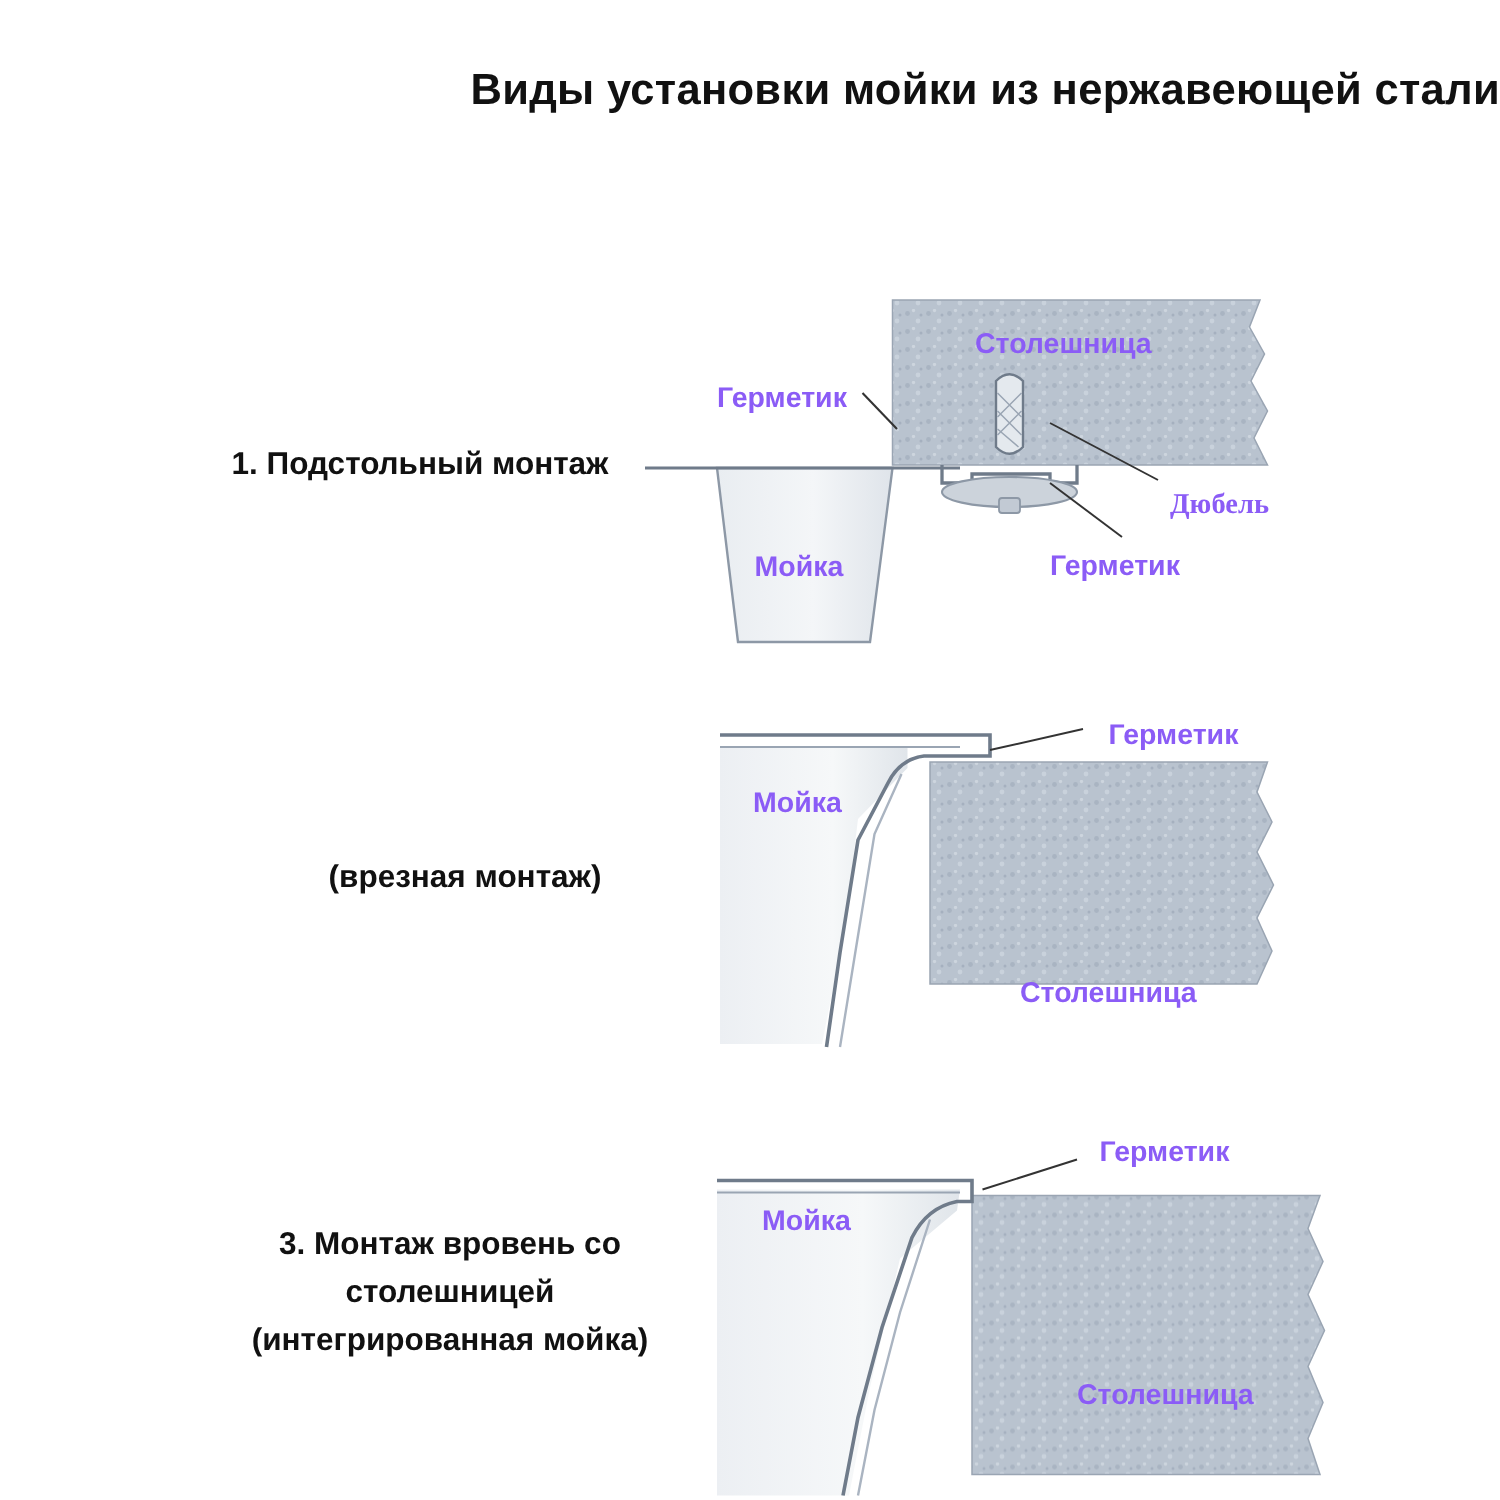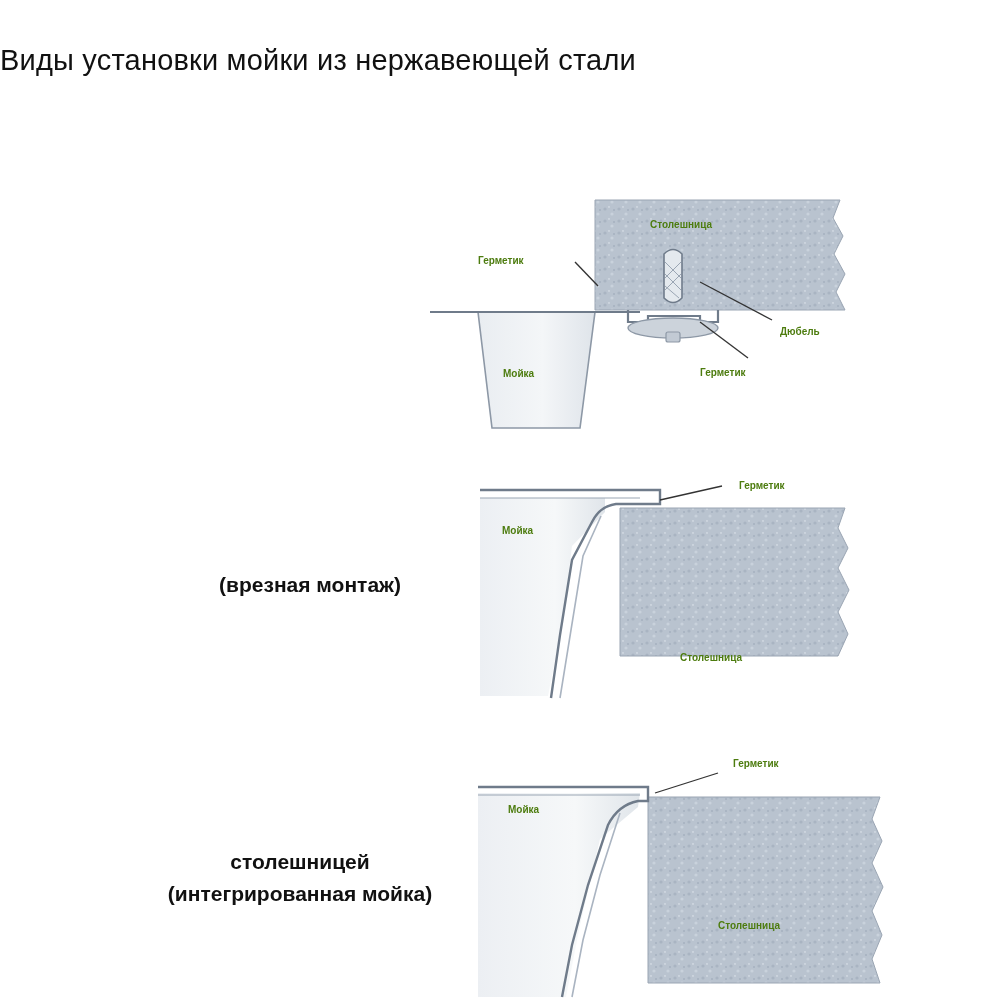--- a/index.html
+++ b/index.html
@@ -6,51 +6,52 @@
   body{
     width:1000px;height:1000px;
     background:#ffffff;
     font-family:"Liberation Sans", sans-serif;
     position:relative;
     overflow:hidden;
   }
   #page-title{
     position:absolute;
     top:44px;left:0;width:1000px;
-    text-align:left;
+    text-align:right;
     font-size:29px;
-    font-weight:normal;
+    font-weight:bold;
     color:#111111;
     letter-spacing:0.2px;
   }
   .section{position:absolute;left:0;width:1000px;}
   .section-label{
     position:absolute;
     font-size:21px;
     font-weight:bold;
     color:#111111;
     line-height:30px;
     text-align:center;
   }
   .svg-wrap{position:absolute;top:0;left:0;}
   .callout{
     position:absolute;
-    font-size:10px;
+    font-size:19px;
     font-weight:bold;
-    color:#4d7c0f;
+    color:#8b5cf6;
     white-space:nowrap;
   }
 </style>
 </head>
 <body>
 
 <div id="page-title">Виды установки мойки из нержавеющей стали</div>
 
 <div class="section" style="top:170px;height:280px;">
 
+  <div class="section-label" style="left:100px;top:125px;width:360px;">1. Подстольный монтаж</div>
 
   <svg class="svg-wrap" width="1000" height="280" viewBox="0 0 1000 280">
     <defs>
       <pattern id="speckle1" width="14" height="12" patternUnits="userSpaceOnUse">
         <rect width="14" height="12" fill="#b9c3cf"></rect>
         <circle cx="3" cy="3" r="1.6" fill="#a9b4c2"></circle>
         <circle cx="10" cy="8" r="1.6" fill="#c9d2dc"></circle>
         <circle cx="7" cy="1" r="1.1" fill="#cdd5de"></circle>
         <circle cx="12" cy="4" r="1.0" fill="#a5b0bf"></circle>
       </pattern>
@@ -74,21 +75,21 @@
     <path d="M664,84 q9,-9 18,0 l0,44 q-9,9 -18,0 Z" fill="#e4e9ee" stroke="#6f7b8a" stroke-width="1.6"></path>
     <path d="M665,92 L681,108 M665,104 L681,120 M665,116 L679,128 M681,92 L665,108 M681,104 L665,120" stroke="#9aa5b3" stroke-width="1"></path>
 
     <path d="M575,272 L598,296" stroke="#333" stroke-width="1.4" fill="none" transform="translate(0,-180)"></path>
     <path d="M700,112 L772,150" stroke="#333" stroke-width="1.3" fill="none"></path>
     <path d="M700,152 L748,188" stroke="#333" stroke-width="1.3" fill="none"></path>
   </svg>
 
   <div class="callout" style="left:478px;top:85px;">Герметик</div>
   <div class="callout" style="left:650px;top:49px;">Столешница</div>
-  <div class="callout" style="left:780px;top:156px;">Дюбель</div>
+  <div class="callout" style="left:780px;top:156px;font-family:Liberation Serif, serif;">Дюбель</div>
   <div class="callout" style="left:700px;top:197px;">Герметик</div>
   <div class="callout" style="left:503px;top:198px;">Мойка</div>
 </div>
 
 <div class="section" style="top:460px;height:250px;">
 
   <div class="section-label" style="left:130px;top:110px;width:360px;">(врезная монтаж)</div>
 
   <svg class="svg-wrap" width="1000" height="250" viewBox="0 0 1000 250">
     <defs>
@@ -117,20 +118,21 @@
     <path d="M660,40 L722,26" stroke="#333" stroke-width="1.3" fill="none"></path>
   </svg>
 
   <div class="callout" style="left:739px;top:20px;">Герметик</div>
   <div class="callout" style="left:502px;top:65px;">Мойка</div>
   <div class="callout" style="left:680px;top:192px;">Столешница</div>
 </div>
 
 <div class="section" style="top:735px;height:265px;">
 
+  <div class="section-label" style="left:110px;top:80px;width:380px;">3. Монтаж вровень со</div>
   <div class="section-label" style="left:110px;top:112px;width:380px;">столешницей</div>
   <div class="section-label" style="left:110px;top:144px;width:380px;">(интегрированная мойка)</div>
 
   <svg class="svg-wrap" width="1000" height="265" viewBox="0 0 1000 265">
     <defs>
       <pattern id="speckle3" width="14" height="12" patternUnits="userSpaceOnUse">
         <rect width="14" height="12" fill="#b9c3cf"></rect>
         <circle cx="3" cy="3" r="1.6" fill="#a9b4c2"></circle>
         <circle cx="10" cy="8" r="1.6" fill="#c9d2dc"></circle>
         <circle cx="7" cy="1" r="1.1" fill="#cdd5de"></circle>

